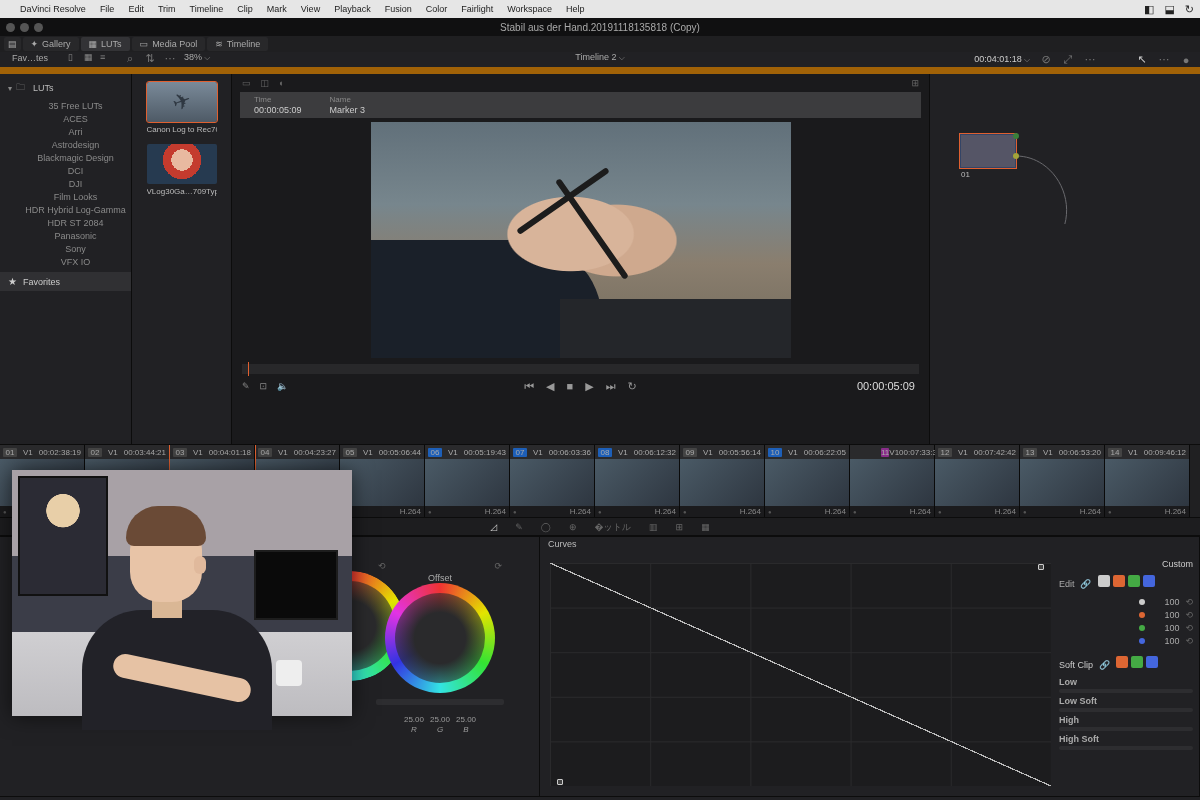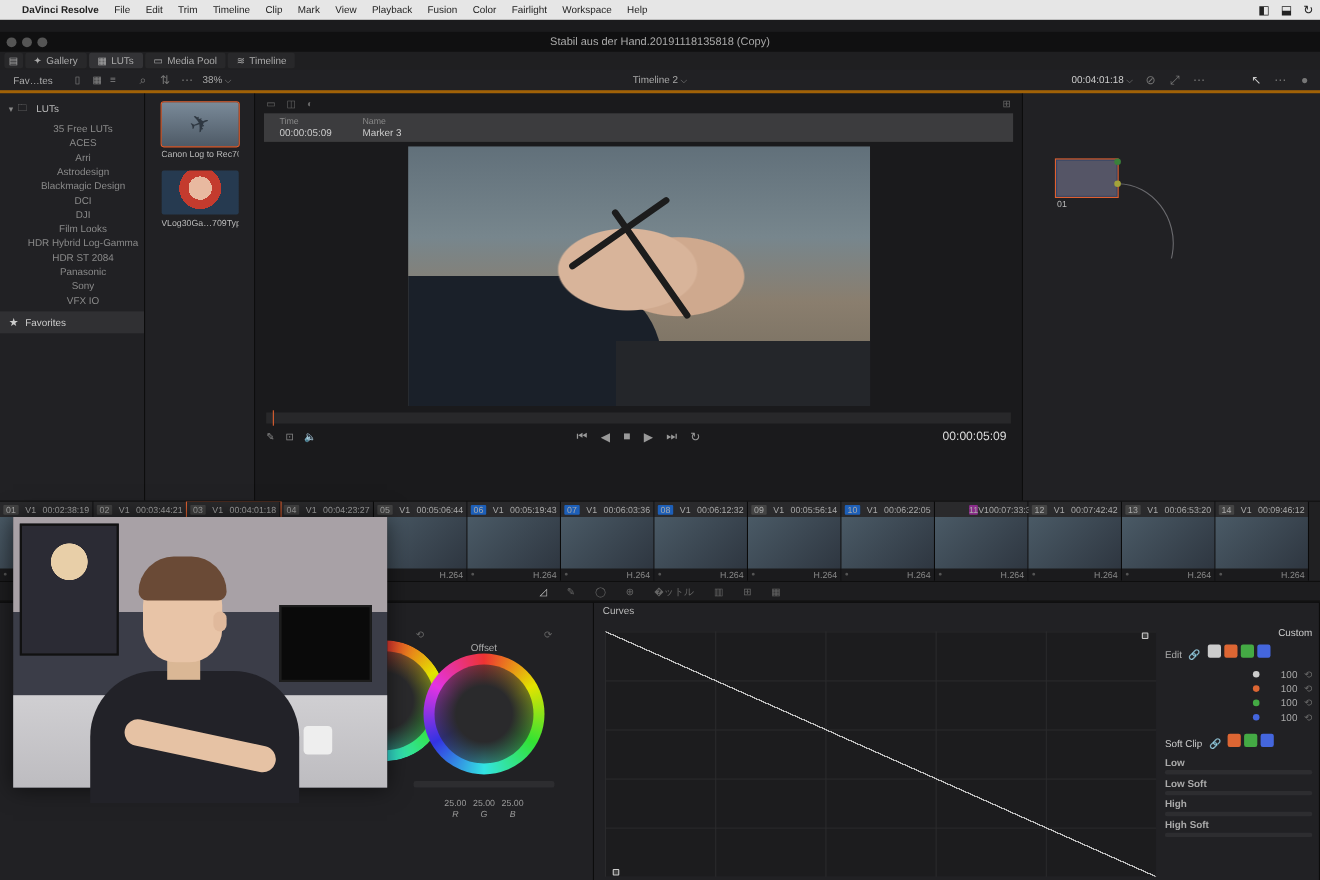--- a/index.html
+++ b/index.html
@@ -1,31 +1,31 @@
 <!DOCTYPE html>
 <html><head>
 <meta charset="utf-8">
 <style>
   * { box-sizing: border-box; margin: 0; padding: 0; font-family: "Helvetica Neue", Arial, sans-serif; }
   body { background:#1b1b1d; color:#a9a9a9; width:1200px; height:800px; overflow:hidden; font-size:9px; position:relative; }
   
   .mac-menu { height:18px; background:#e6e6e6; color:#222; display:flex; align-items:center; padding:0 6px; gap:14px;}
   .mac-menu .apple { font-size:12px; }
-  .mac-menu .app { font-weight:700; }
+  .mac-menu .app { font-weight:400; }
   .mac-menu .right { margin-left:auto; display:flex; gap:10px; font-size:11px;}
   
-  .title-bar { height:18px; background:#101011; color:#aaa; font-size:10px; display:flex; align-items:center; justify-content:center; position:relative;margin-top:11px;}
+  .title-bar { height:18px; background:#101011; color:#aaa; font-size:10px; display:flex; align-items:center; justify-content:center; position:relative;}
   .title-bar .dots{ position:absolute; left:6px; display:flex; gap:5px;}
   .title-bar .dots span{ width:9px;height:9px;border-radius:50%; background:#555;}
   
   .top-tabs { height:16px; background:#1f1f21; display:flex; align-items:center; gap:2px; padding:0 4px; font-size:9px;}
   .top-tabs .ttab{ padding:2px 8px; border-radius:2px; background:#28282a; color:#aaa; display:flex; align-items:center; gap:4px;}
   .top-tabs .ttab.small{ padding:2px 4px;}
   
-  .tool-row { height:22px; background:#212124; display:flex; align-items:center; padding:0 8px; gap:8px; font-size:9px; border-bottom:3px solid #a16207;}
+  .tool-row { height:22px; background:#212124; display:flex; padding:0 8px; gap:8px; font-size:9px; border-bottom:7px solid #a16207;}
   .tool-row .center{ position:absolute; left:50%; transform:translateX(-50%); display:flex; align-items:center; gap:6px;}
   .tool-row .right{ margin-left:auto; display:flex; align-items:center; gap:10px;}
   .tool-row .dropdown::after{ content:" ⌵"; font-size:8px; color:#888;}
   .tool-row .iconbtn{ width:12px; height:12px; display:flex; align-items:center; justify-content:center; color:#777; font-size:11px;}
   .fav-lbl{ padding:1px 4px;}
   .view-icons span{ width:12px;height:12px; display:inline-block; margin-right:4px; color:#888;}
   
   .upper { display:flex; height:370px;}
   .sidebar { width:132px; background:#212124; border-right:1px solid #0c0c0c; padding:4px 0; overflow:hidden;}
   .sidebar .hdr{ display:flex; align-items:center; gap:4px; padding:2px 8px; color:#bbb;}

